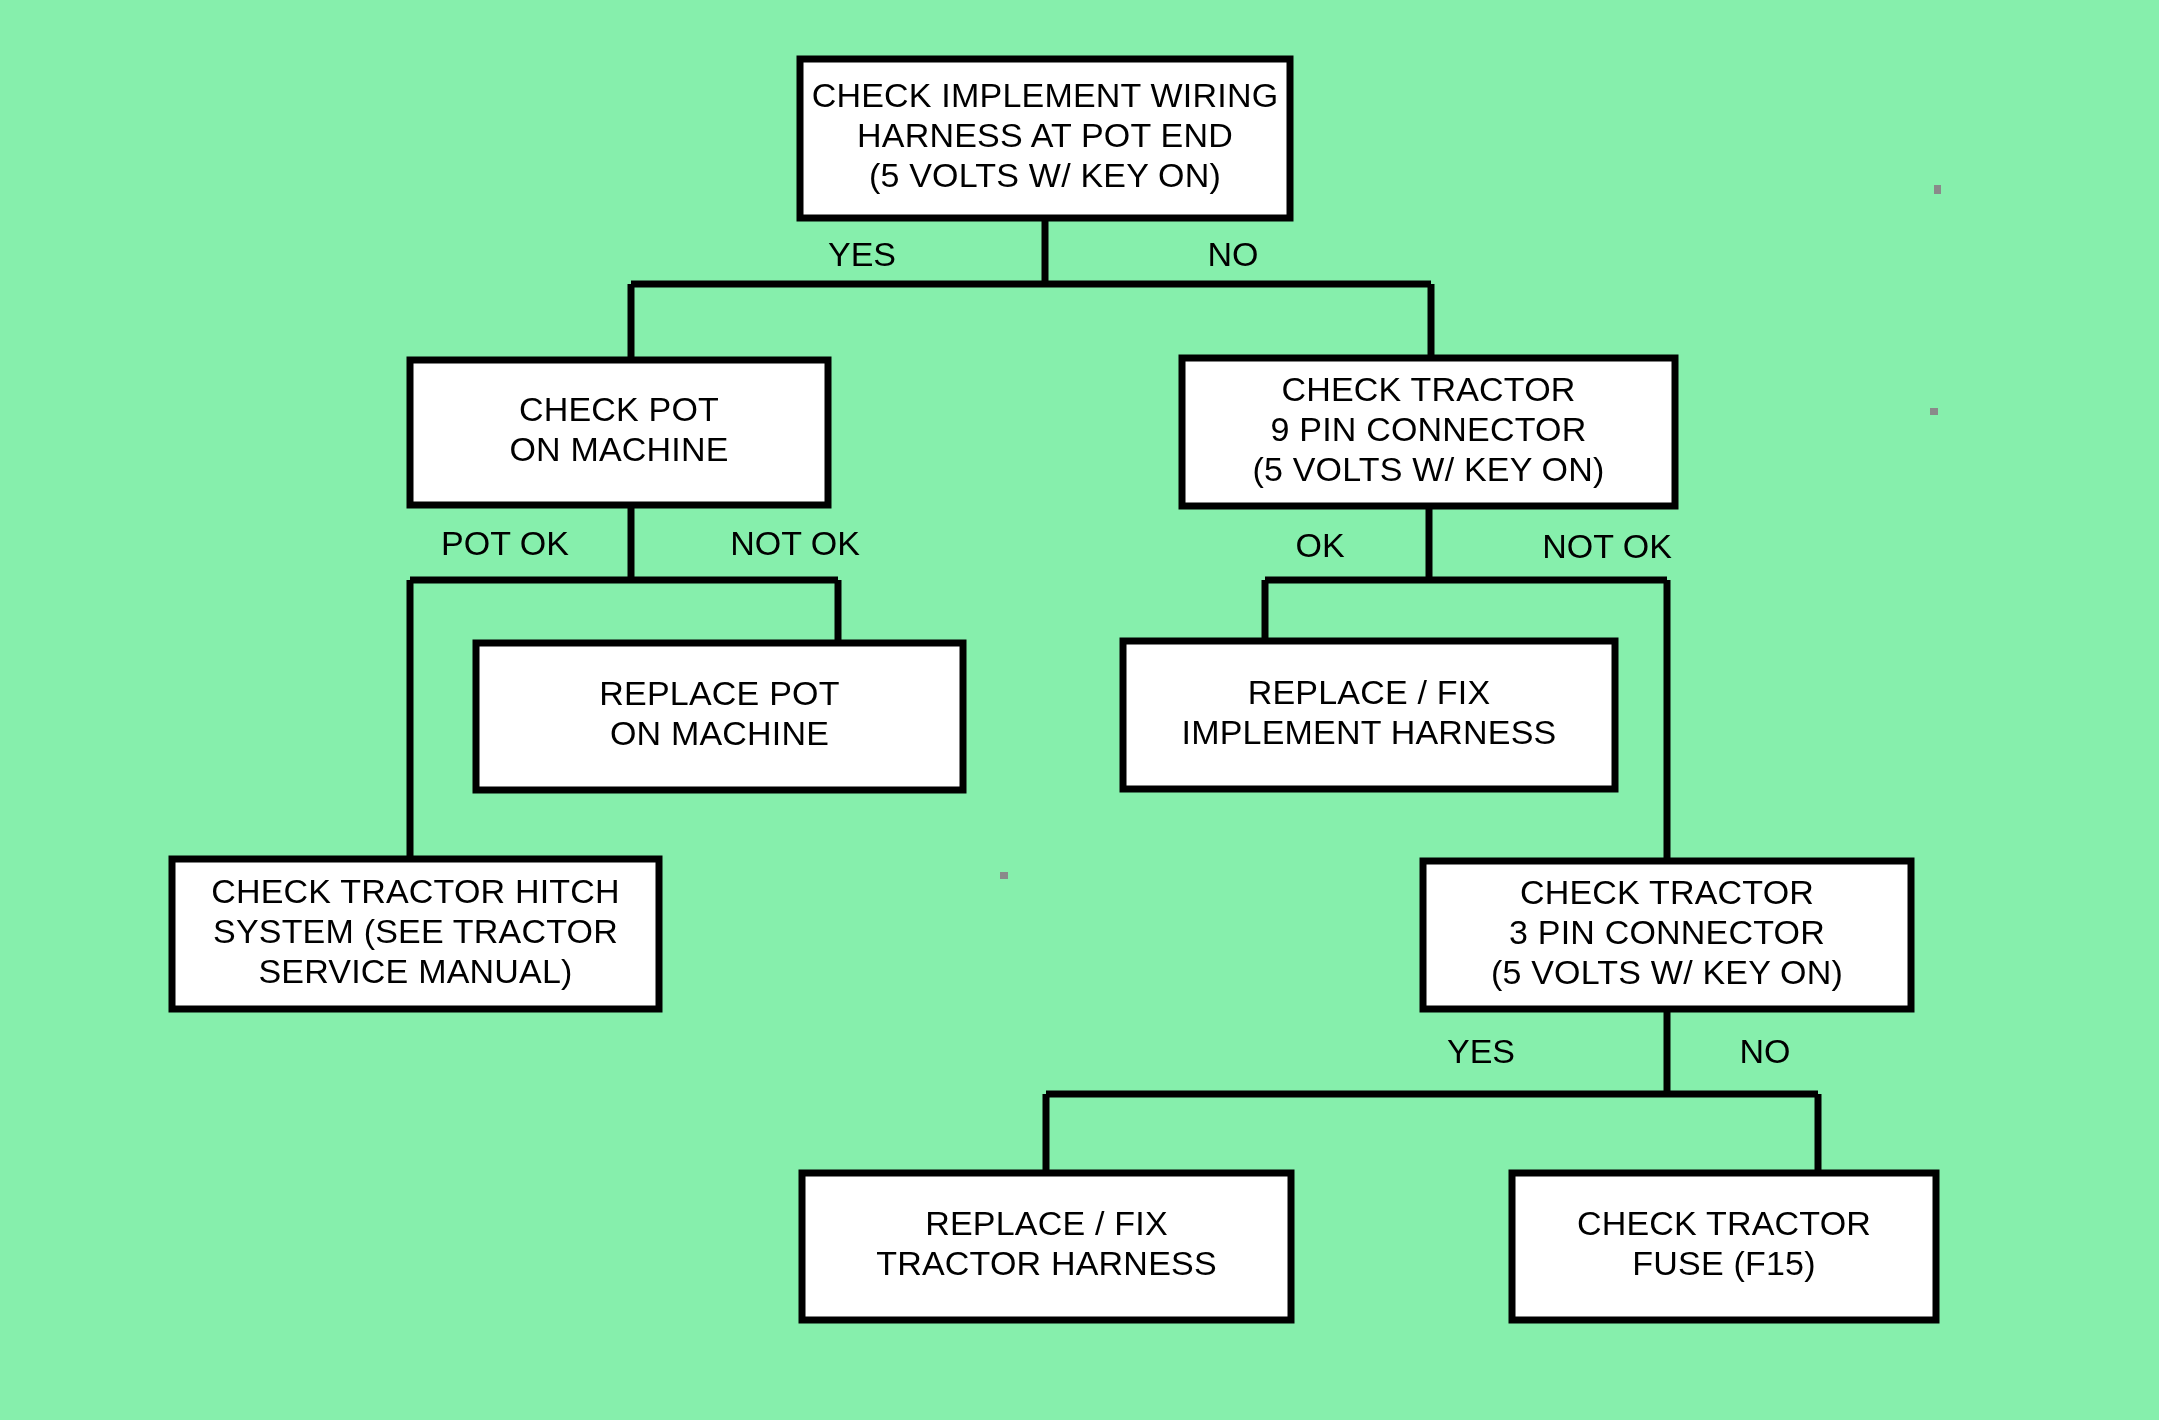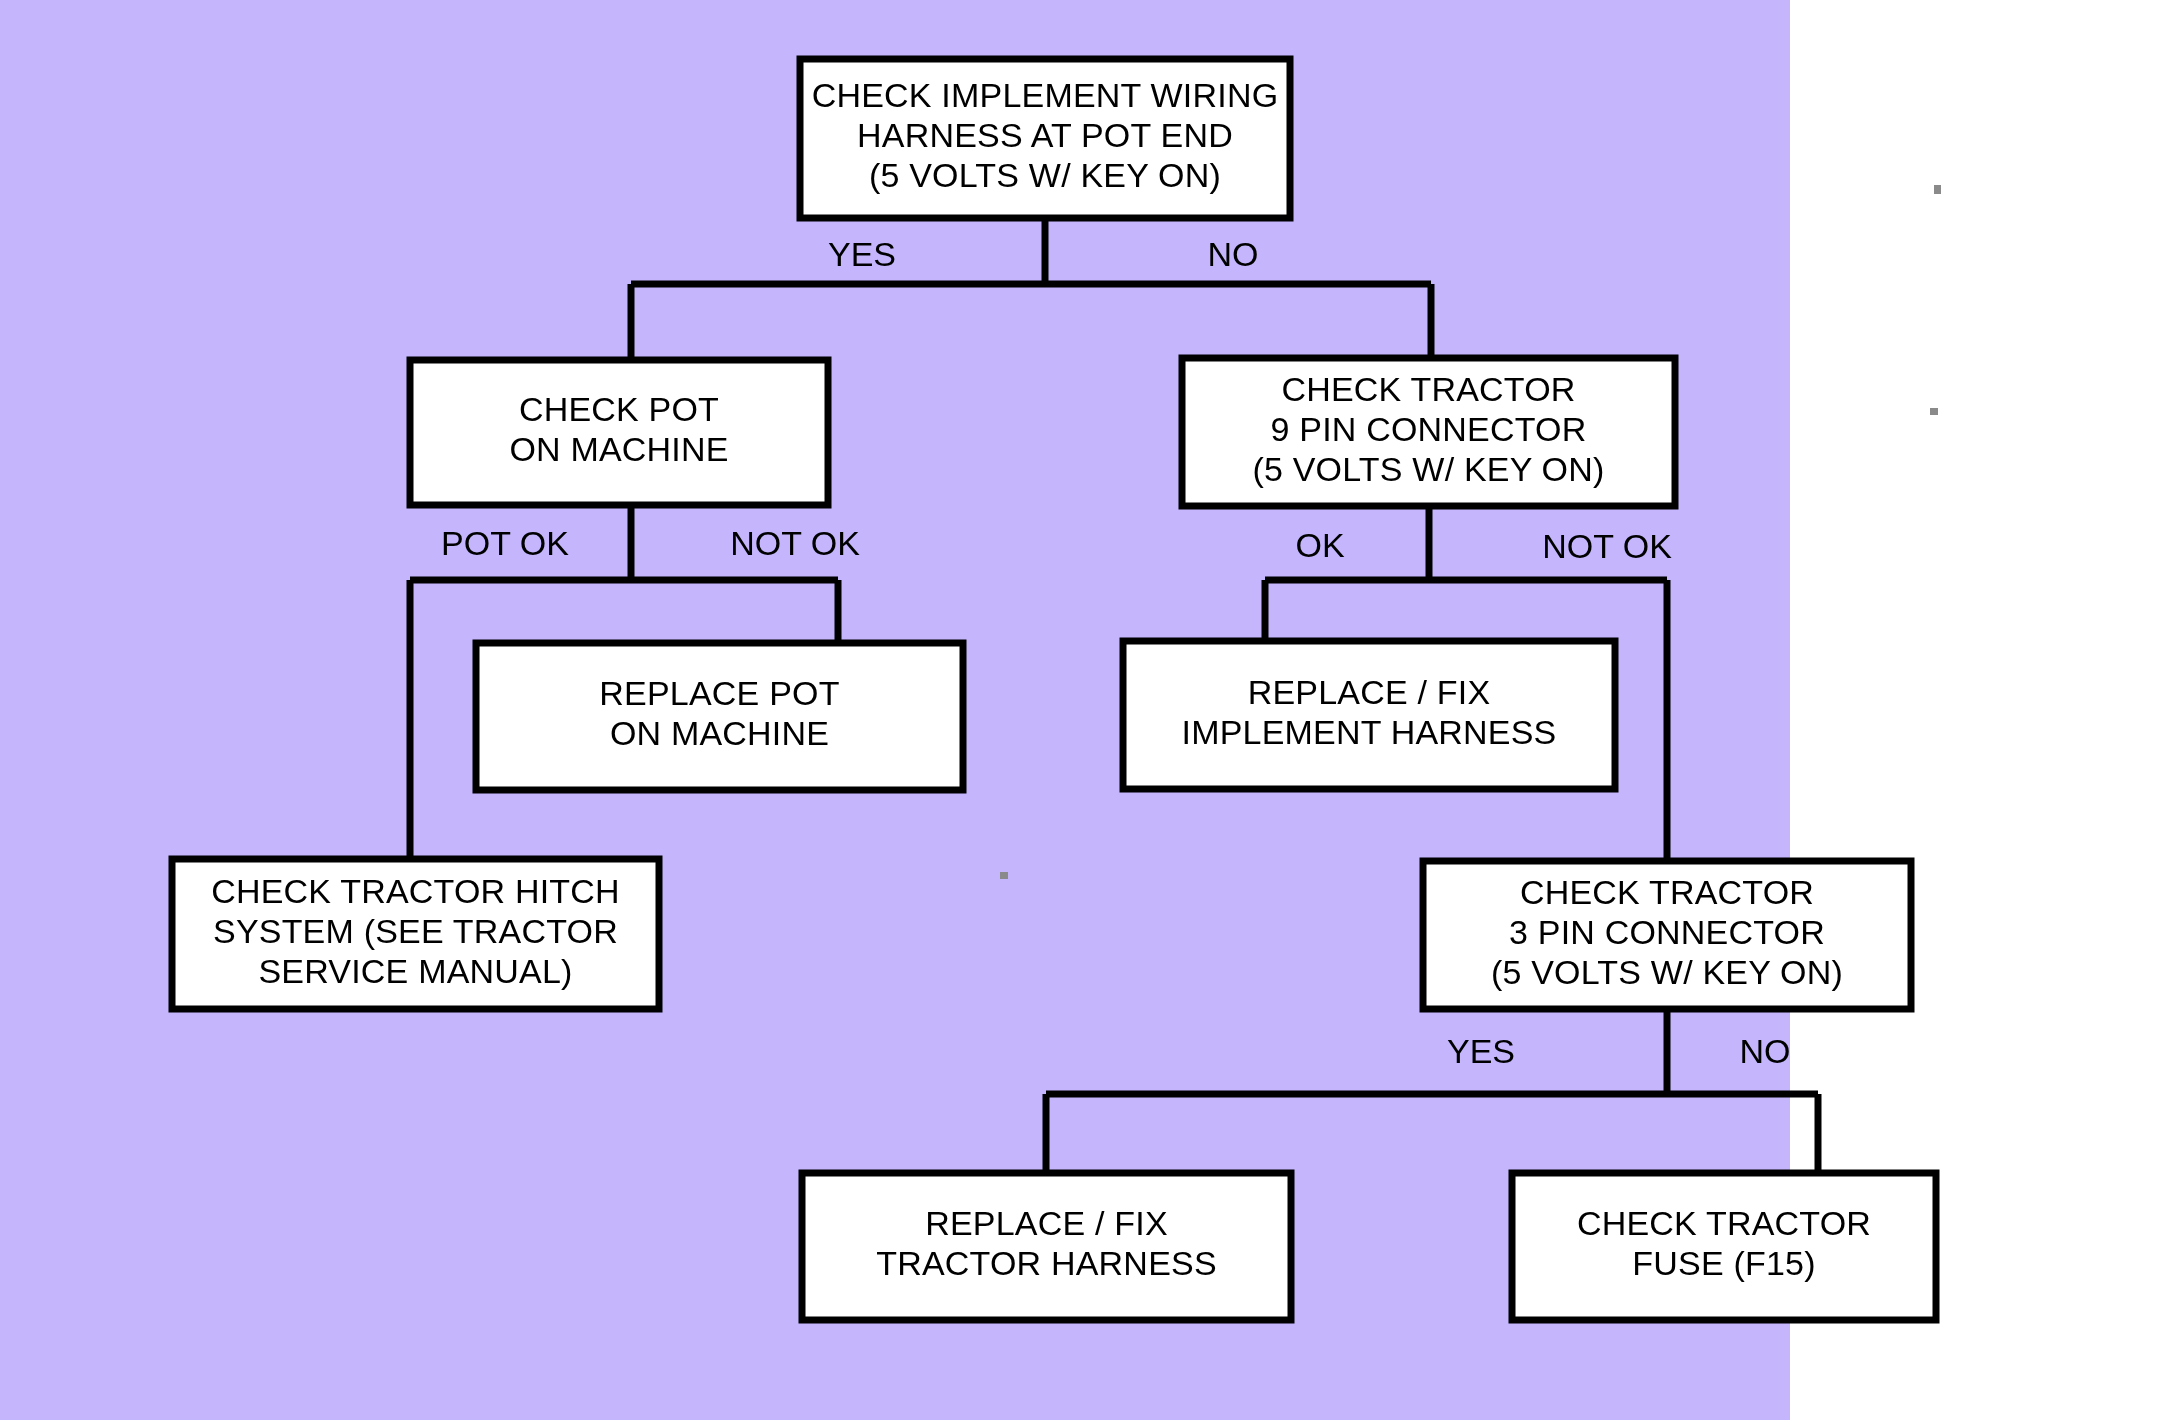--- a/index.html
+++ b/index.html
@@ -8,23 +8,23 @@
     background: #ffffff;
   }
   body {
     width: 2159px;
     height: 1420px;
     overflow: hidden;
     font-family: "Liberation Sans", sans-serif;
   }
   #flowchart-root {
     position: relative;
-    width: 1790px;
+    width: 2159px;
     height: 1420px;
-    background: #c4b5fd;
+    background: #86efac;
     text-align: right;
   }
   svg#diagram {
     display: block;
     width: 2159px;
     height: 1420px;
   }
   .node-box {
     fill: #ffffff;
     stroke: #000000;

